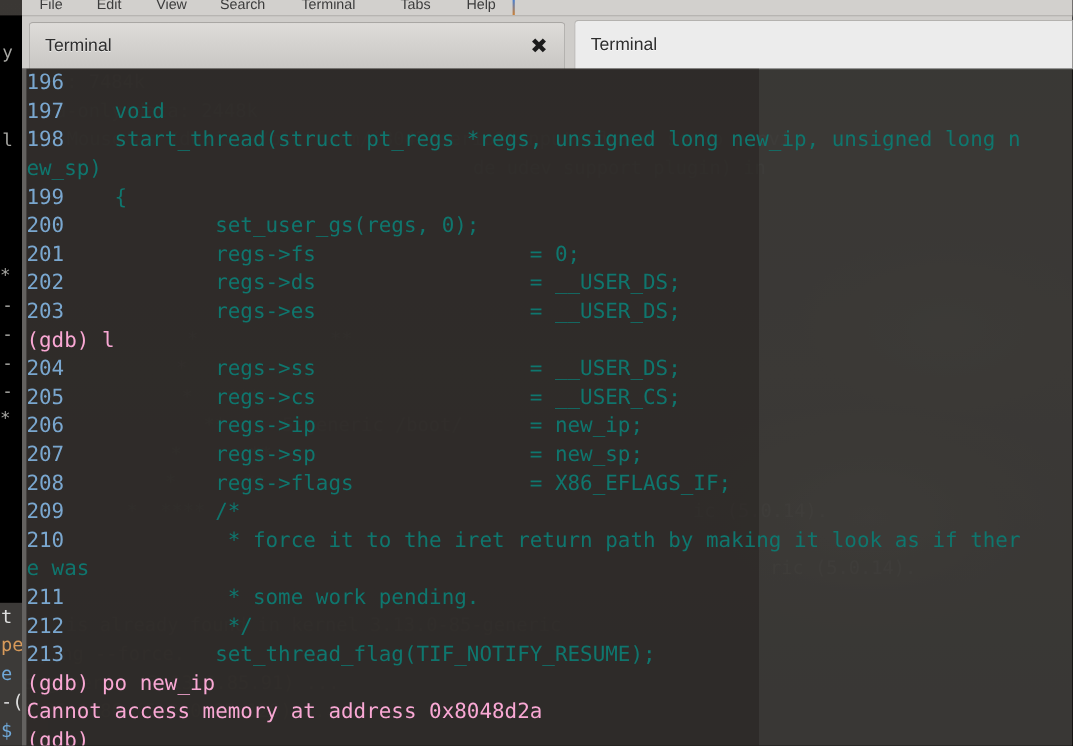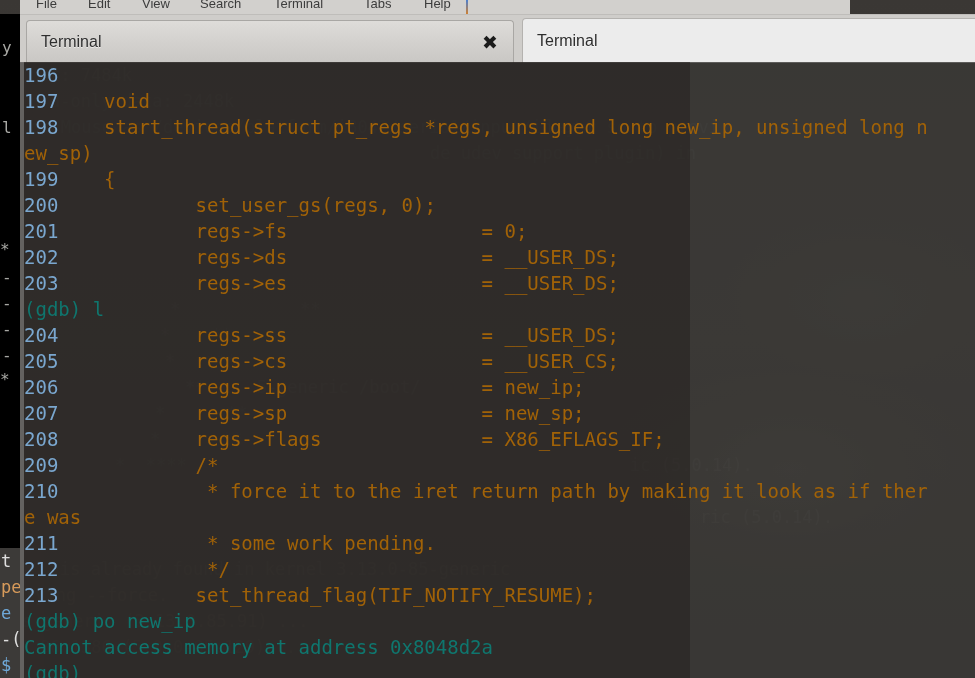--- a/index.html
+++ b/index.html
@@ -75,21 +75,21 @@
     line-height: 26px;
     color: rgba(215,210,200,0.115);
     white-space: pre;
     pointer-events: none;
   }
 
   
   .menubar {
     position: absolute;
     left: 20px; top: 0;
-    width: 830px; height: 14px;
+    width: 956px; height: 14px;
     background: #d2d0cd;
     overflow: hidden;
     font-family: "Liberation Sans", sans-serif;
     font-size: 13px;
     color: #3c3c3c;
     white-space: nowrap;
   }
   .menubar .mi {
     position: absolute;
     top: -5px;
@@ -191,22 +191,22 @@
     font-family: "DejaVu Sans Mono", monospace;
     font-size: 19px;
     line-height: 26px;
     color: #e6e6e6;
     white-space: pre;
     overflow: hidden;
     letter-spacing: 0px;
   }
   .term-text .ln { display: block; height: 26px; }
   .num  { color: #7aa7cf; }
-  .code { color: #a16207; text-align: right; }
-  .prompt { color: #0f766e; }
+  .code { color: #0f766e; text-align: right; }
+  .prompt { color: #f9a8d4; }
 
   
   .watermark {
     position: absolute;
     right: 14px;
     bottom: 14px;
     font-family: "Liberation Serif", serif;
     font-size: 17px;
     color: rgba(205,203,198,0.52);
     letter-spacing: 0.5px;

